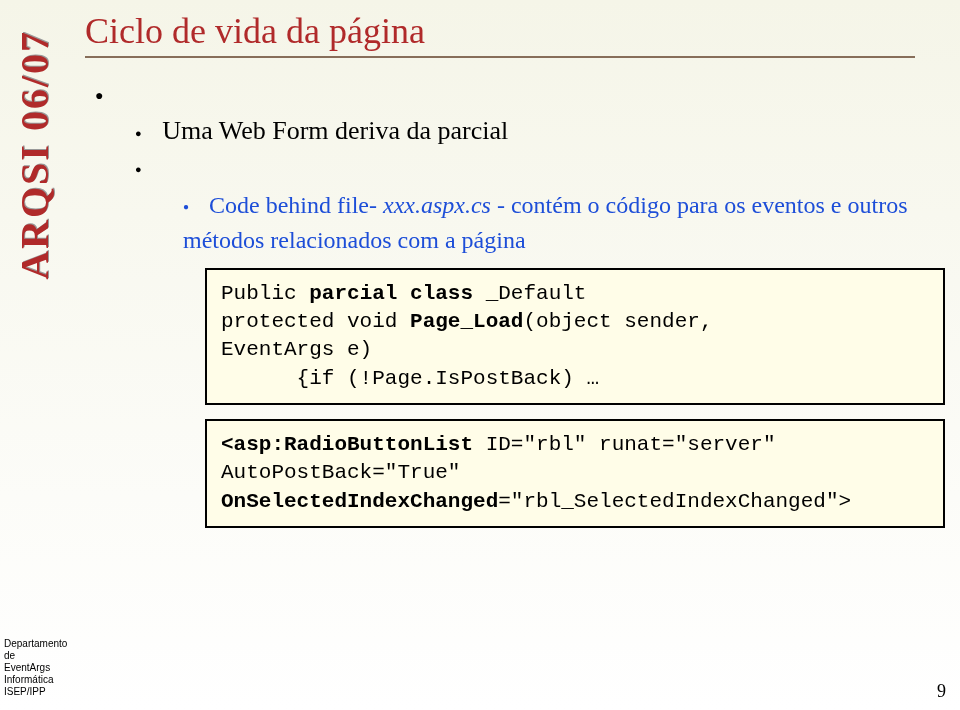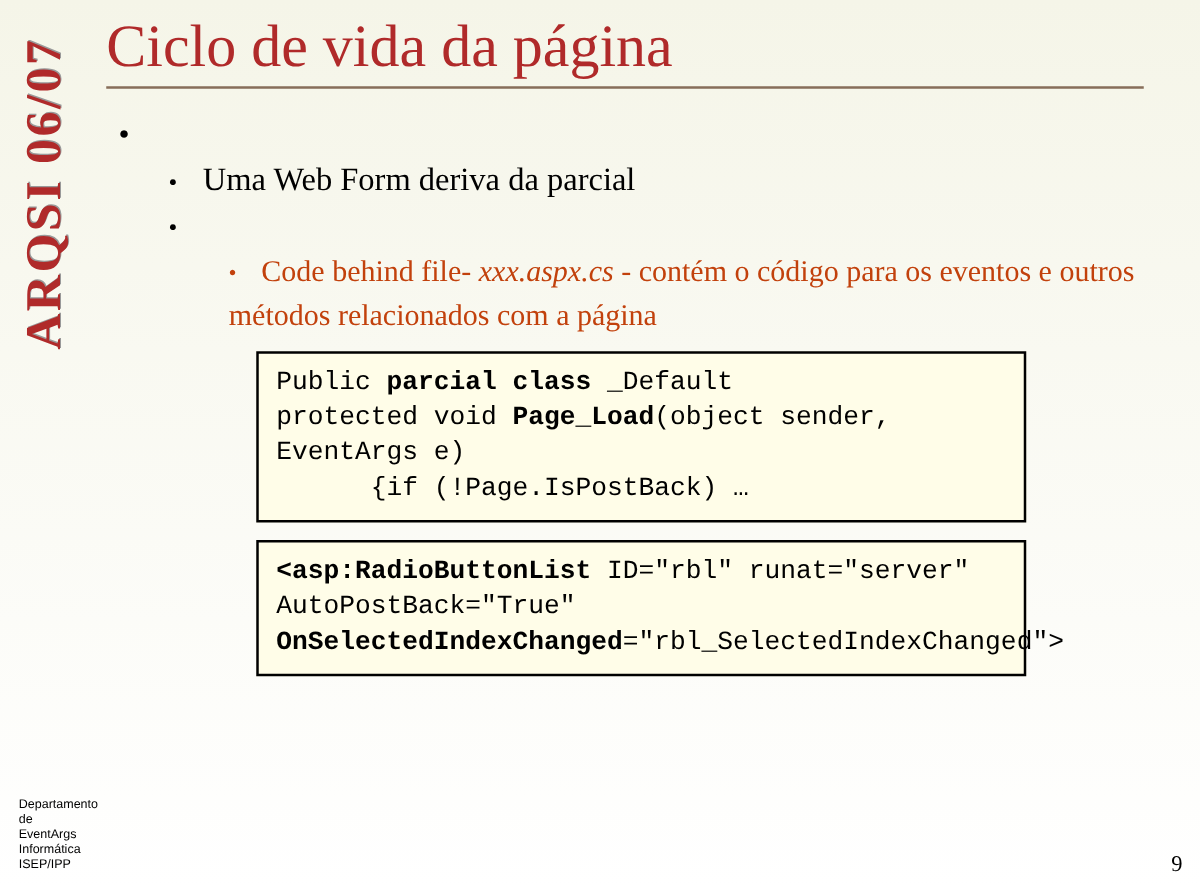--- a/index.html
+++ b/index.html
@@ -28,34 +28,34 @@
     font-weight: bold;
     font-size: 40px;
     color: #b02a2a;
     letter-spacing: 2px;
     margin-top: 30px;
     text-shadow: 1px 1px 0 #999;
   }
   .sidebar-footer {
     position: absolute;
     bottom: 12px;
-    left: 15px;
+    left: 4px;
     font-size: 10px;
     line-height: 1.2;
     color: #000;
   }
   .main {
     position: absolute;
     left: 85px;
     top: 10px;
     width: 855px;
   }
   .slide-title {
     font-family: "Times New Roman", serif;
-    font-size: 48px;
+    font-size: 36px;
     color: #b02a2a;
     font-weight: normal;
     margin-bottom: 4px;
   }
   .title-rule {
     border: none;
     border-bottom: 2px solid #876e5a;
     width: 830px;
     margin-bottom: 18px;
   }
@@ -82,33 +82,33 @@
     font-style: italic;
     font-size: 26px;
     padding-left: 68px;
     margin-bottom: 6px;
   }
   ul.lvl3 { list-style: none; padding-left: 48px; margin-top: 6px; margin-bottom: 6px; }
   ul.lvl3 > li {
     font-family: "Times New Roman", serif;
     font-size: 24px;
     font-weight: normal;
-    color: #c2410c;
+    color: #1d4ed8;
     line-height: 1.45;
   }
   ul.lvl3 > li::before { content: "●"; font-size: 10px; margin-right: 14px; vertical-align: middle; }
   .italic { font-style: italic; }
   .codebox {
     margin-left: 70px;
     margin-top: 10px;
     margin-bottom: 14px;
     border: 2px solid #000;
     background: #fffde8;
     padding: 10px 14px;
-    width: 616px;
+    width: 740px;
     font-family: "Courier New", monospace;
     font-size: 21px;
     line-height: 1.35;
     color: #000;
     white-space: pre;
   }
   .codebox .kw { font-weight: bold; }
   .page-num {
     position: absolute;
     bottom: 8px;

